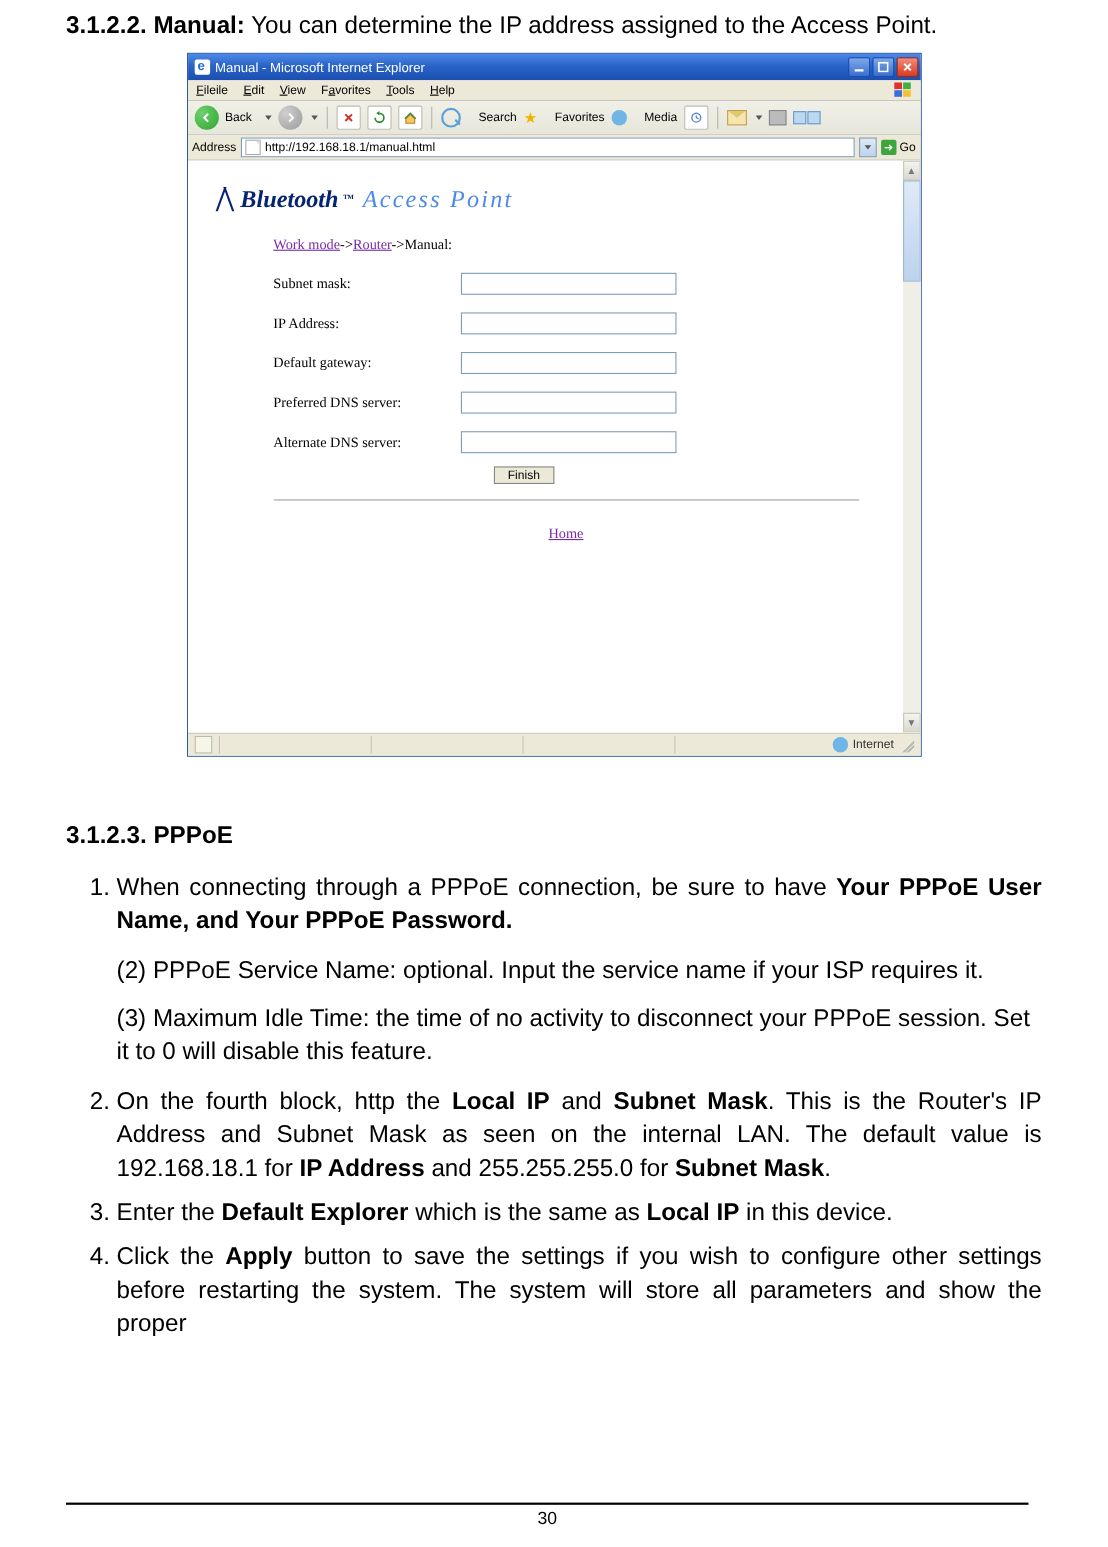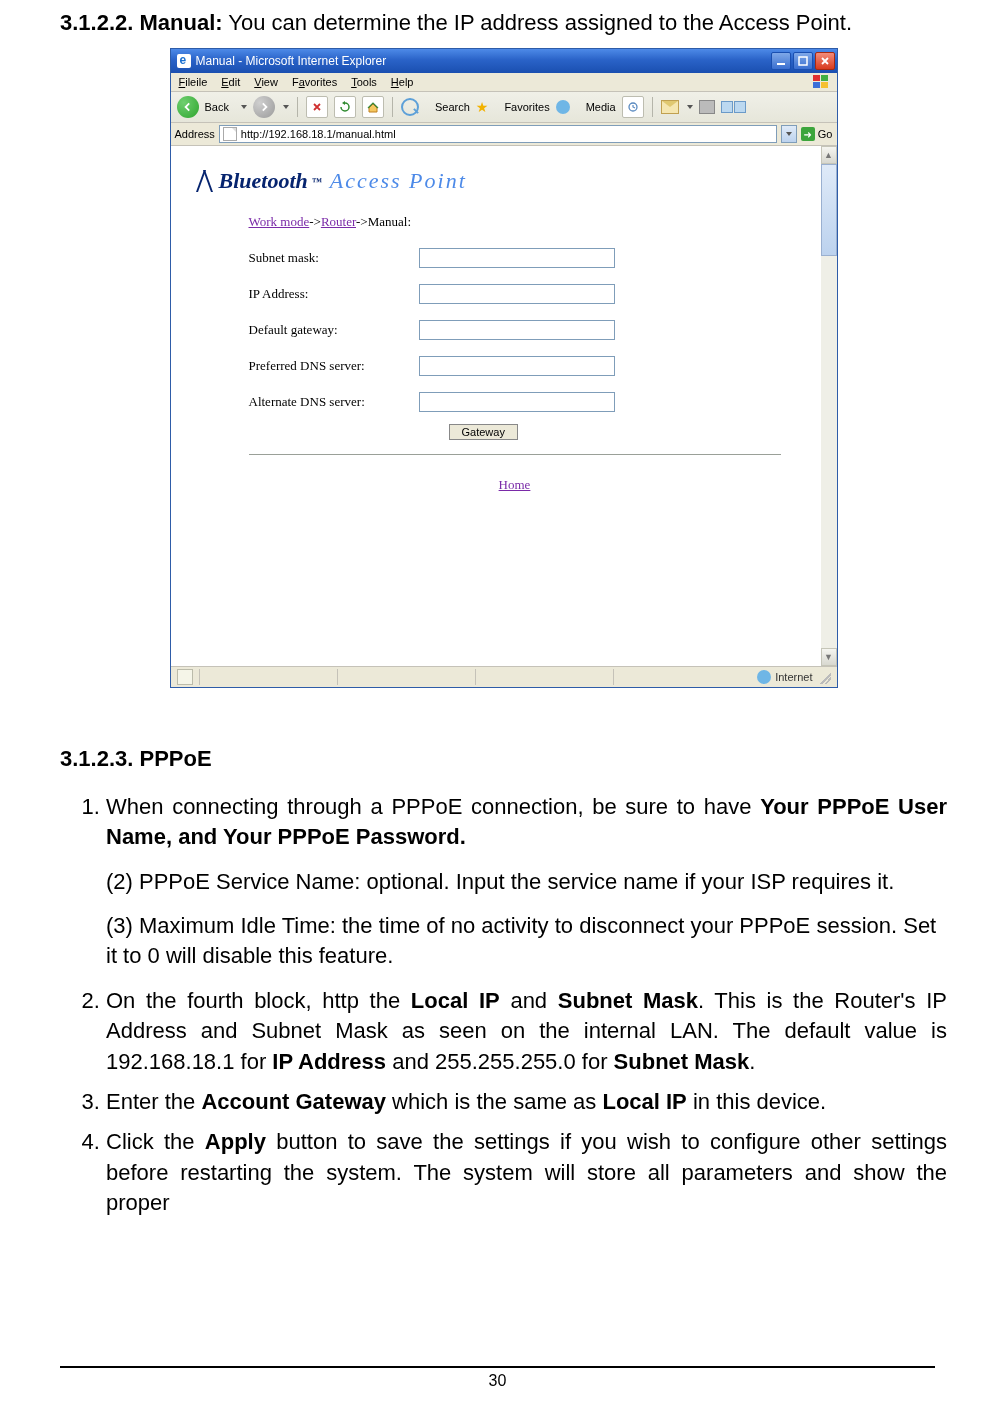--- a/index.html
+++ b/index.html
@@ -399,21 +399,21 @@
               <input type="text" style="">
             </div>
           <div class="form-row">
               <label>Preferred DNS server:</label>
               <input type="text" style="">
             </div>
           <div class="form-row">
               <label>Alternate DNS server:</label>
               <input type="text" style="">
             </div>
-          <div class="finish-row"><button class="finish-btn">Gateway</button></div>
+          <div class="finish-row"><button class="finish-btn">Finish</button></div>
           <hr class="ap-hr">
           <span class="home-link"><a href="#">Home</a></span>
         </div>
       </div>
       <div class="ie-scrollbar">
         <div>
           <div class="sb-btn">▲</div>
           <div class="sb-thumb"></div>
         </div>
         <div class="sb-btn">▼</div>
@@ -447,21 +447,21 @@
   </ol>
 
   <p class="indented-para">(2) PPPoE Service Name: optional. Input the service name if your ISP requires it.</p>
   <p class="indented-para">(3) Maximum Idle Time: the time of no activity to disconnect your PPPoE session. Set it to 0 will disable this feature.</p>
 
   <ol class="main-list" start="2">
     <li>
       <span>On the fourth block, http the </span><b>Local IP</b><span> and </span><b>Subnet Mask</b><span>. This is the Router's IP Address and Subnet Mask as seen on the internal LAN. The default value is 192.168.18.1 for </span><b>IP Address</b><span> and 255.255.255.0 for </span><b>Subnet Mask</b><span>.</span>
     </li>
     <li>
-      <span>Enter the </span><b>Account Gateway</b><span> which is the same as </span><b>Local IP</b><span> in this device.</span>
+      <span>Enter the </span><b>Default Explorer</b><span> which is the same as </span><b>Local IP</b><span> in this device.</span>
     </li>
     <li>
       <span>Click the </span><b>Apply</b><span> button to save the settings if you wish to configure other settings before restarting the system. The system will store all parameters and show the proper</span>
     </li>
   </ol>
 
   <div class="page-footer">
     <hr>
     <span class="page-num">30</span>
   </div>

